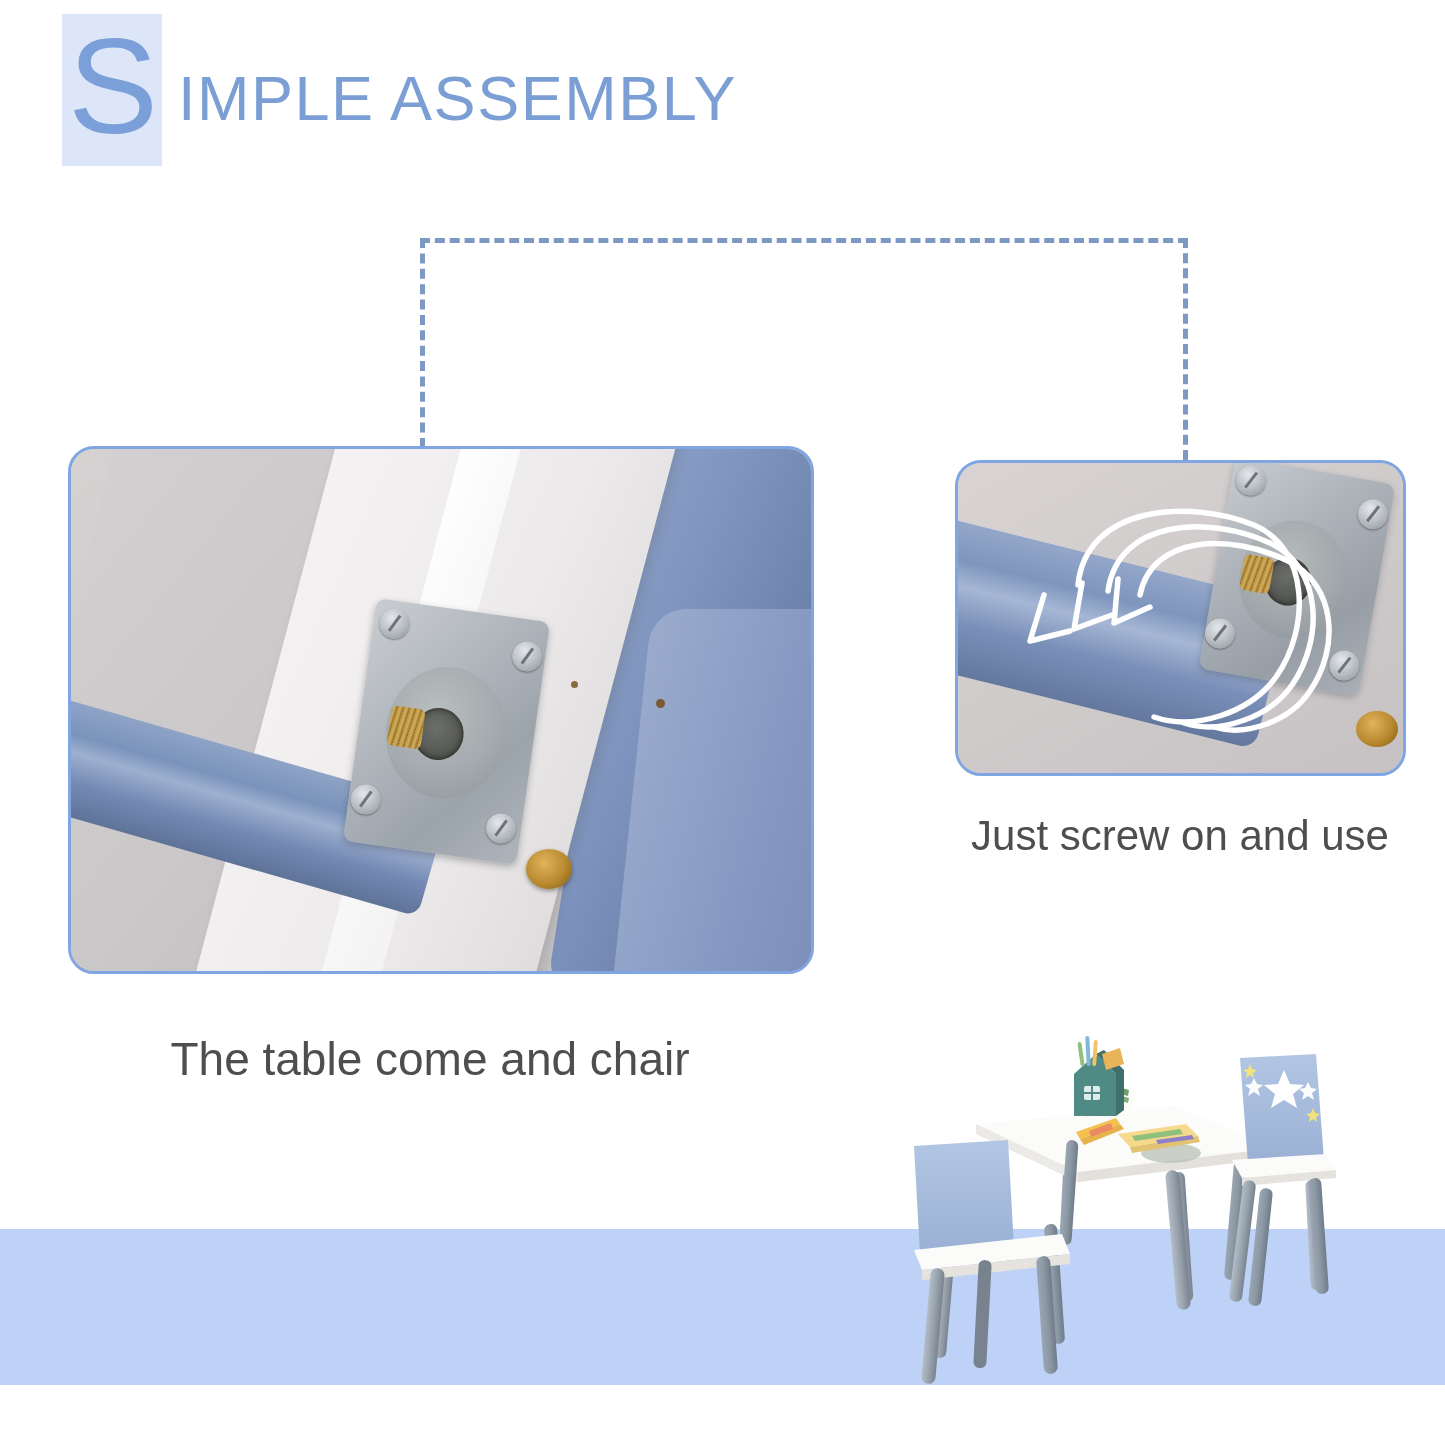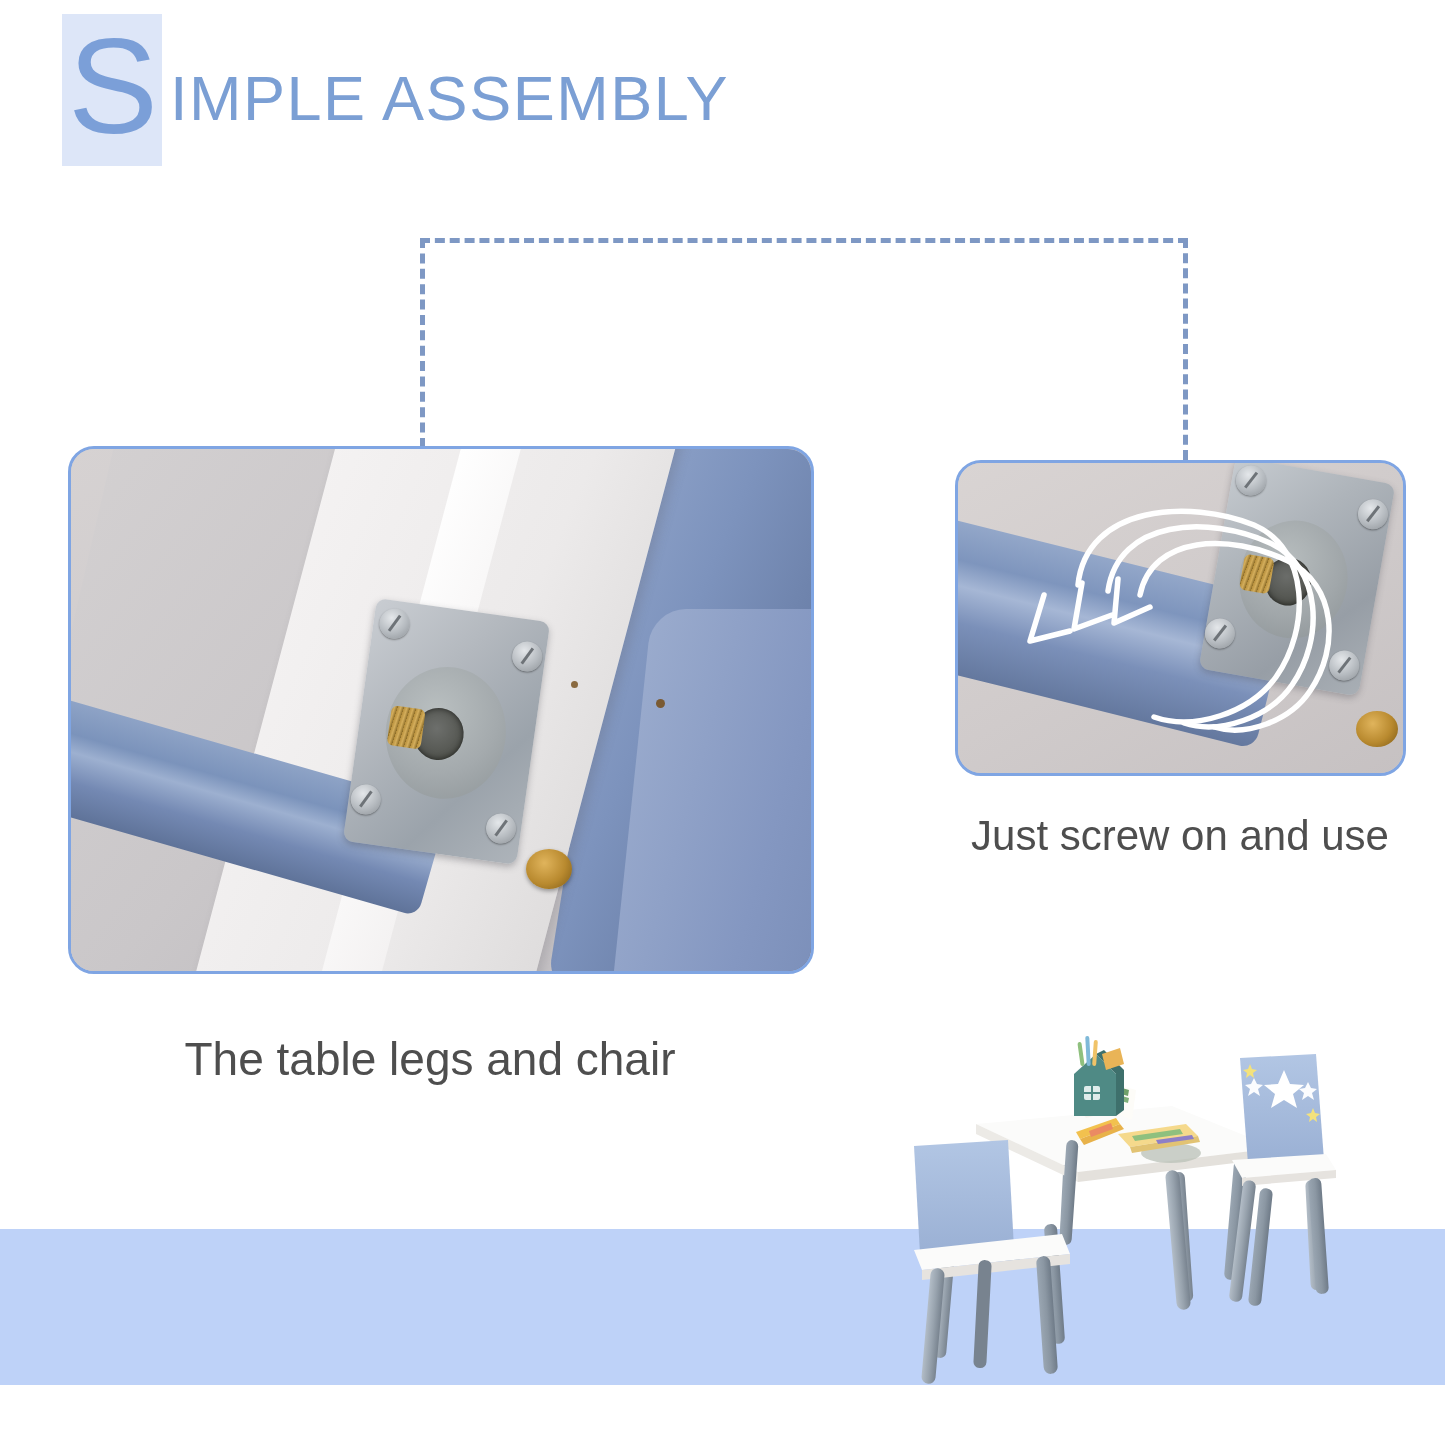--- a/index.html
+++ b/index.html
@@ -17,21 +17,21 @@
   .drop-cap-box{
     width:100px;height:152px;background:#dde6f8;
     display:flex;align-items:center;justify-content:center;
   }
   .drop-cap{
     font-size:135px;line-height:1;color:#7b9fd8;font-weight:400;
     letter-spacing:-2px;transform:translateY(-4px);
   }
   .heading-rest{
     font-size:63px;color:#7b9fd4;letter-spacing:1.5px;
-    margin-left:8px;transform:translateY(8px);font-weight:400;white-space:nowrap;
+    margin-left:16px;transform:translateY(8px);font-weight:400;white-space:nowrap;
   }
 
   
   .bracket{position:absolute;left:420px;top:238px;width:768px;height:222px;}
   .bracket .h{
     position:absolute;left:0;top:0;width:768px;height:0;
     border-top:5px dashed #7e98c4;
   }
   .bracket .v-left{
     position:absolute;left:0;top:0;width:0;height:210px;
@@ -250,21 +250,21 @@
           <path d="M124 120 L116 166 L154 152"></path>
           <path d="M160 116 L156 160 L192 144"></path>
         </g>
       </svg>
     </div>
   </div>
 
   <div class="caption" id="caption-right">Just screw on and use</div>
 
   <div class="caption" id="caption-left">
-    <div>The table legs and chair</div>
+    <div>The table come and chair</div>
   </div>
 
   <div class="blue-band"></div>
 
   <div class="product">
     <svg viewBox="0 0 460 380">
       <defs>
         <linearGradient id="legG" x1="0" y1="0" x2="1" y2="0">
           <stop offset="0" stop-color="#9aa6b2"></stop>
             <stop offset=".5" stop-color="#8b97a3"></stop>

